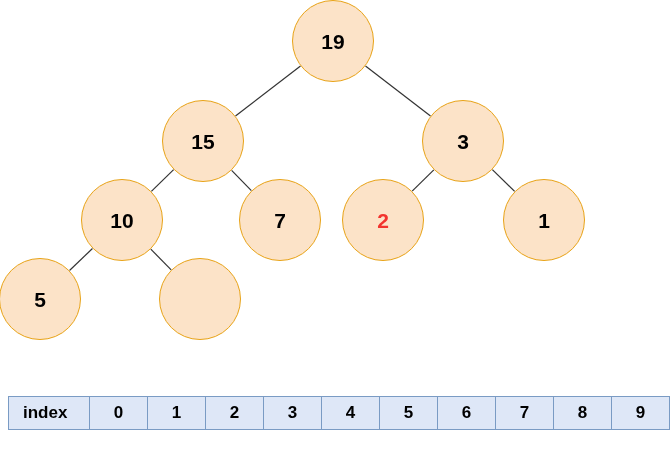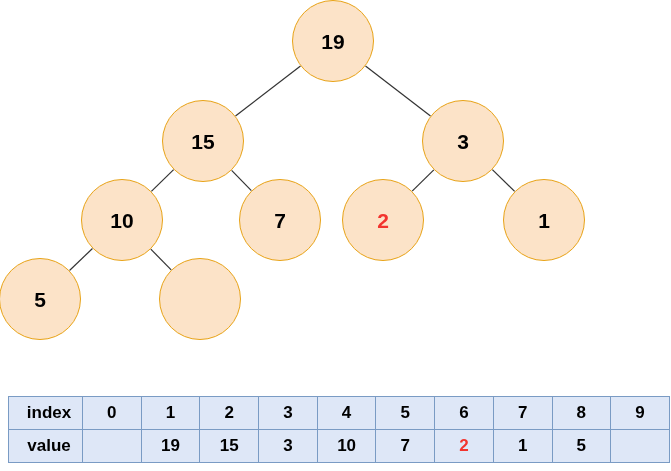--- a/index.html
+++ b/index.html
@@ -68,22 +68,22 @@
     background: #dee7f7;
     height: 32px;
     text-align: center;
     vertical-align: middle;
     font-size: 17px;
     font-weight: bold;
     color: #000000;
     padding: 0;
   }
   table.array-table td.row-head {
-    text-align: center;
-    padding-left: 7px;
+    text-align: left;
+    padding-left: 14px;
     width: 66px;
   }
   table.array-table td.cell-highlight {
     color: #f2342e;
   }
 </style>
 </head>
 <body>
 
 <div id="tree-region">
@@ -137,28 +137,15 @@
           <td>1</td>
           <td>2</td>
           <td>3</td>
           <td>4</td>
           <td>5</td>
           <td>6</td>
           <td>7</td>
           <td>8</td>
           <td>9</td>
         </tr>
-      <tr>
-        <td class="row-head">value</td>
-      <td></td>
-          <td>19</td>
-          <td>15</td>
-          <td>3</td>
-          <td>10</td>
-          <td>7</td>
-          <td class="cell-highlight">2</td>
-          <td>1</td>
-          <td>5</td>
-          <td></td>
-        </tr>
     </tbody>
   </table>
 </div>
 
 </body></html>

